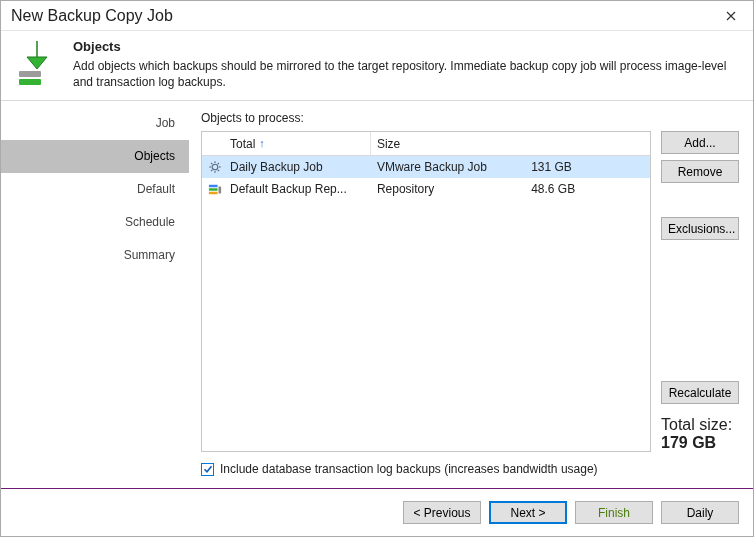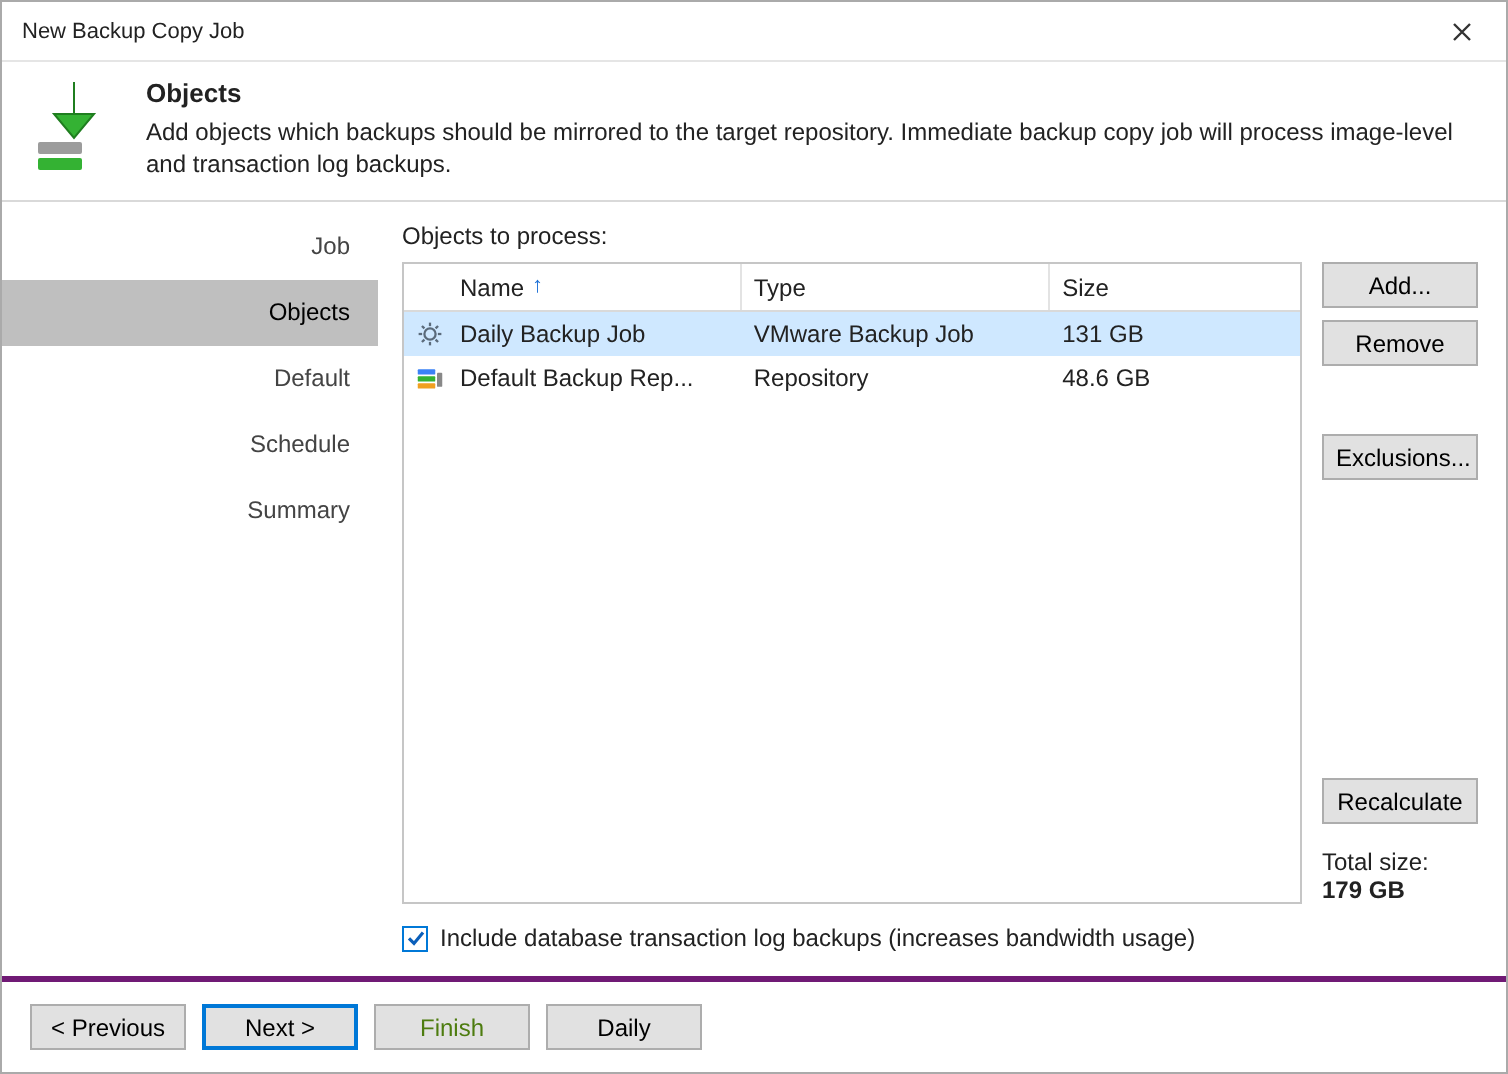--- a/index.html
+++ b/index.html
@@ -16,21 +16,21 @@
     overflow: hidden;
   }
 
   
   .titlebar {
     height: 30px;
     display: flex; align-items: center;
     padding: 0 0 0 10px;
     border-bottom: 1px solid #e5e5e5;
   }
-  .titlebar .title { flex: 1; font-size: 11px; }
+  .titlebar .title { flex: 1; font-size: 16px; }
   .titlebar .close {
     width: 45px; height: 30px;
     display:flex; align-items:center; justify-content:center;
     font-size: 14px; color:#333;
     cursor: default;
   }
 
   
   .header {
     display:flex; align-items:flex-start;
@@ -124,39 +124,39 @@
     height:23px;
     border:1px solid #adadad;
     background:#e1e1e1;
     font: inherit;
     padding: 0 6px;
     text-align:center;
     cursor: default;
   }
   .btn.primary { border-color:#0078d7; box-shadow: inset 0 0 0 1px #0078d7; }
   .btn:disabled { color:#4d7c0f; }
-  .total { margin-top:auto; padding-top:6px; font-size:12px; }
+  .total { margin-top:auto; padding-top:6px; font-size:16px; }
   .total .val { font-weight:700; }
 
   .chk-row {
     display:flex; align-items:center; gap:6px;
     padding: 10px 0 12px 0;
   }
   .chk {
     width:13px; height:13px;
     border:1px solid #0078d7;
     display:flex; align-items:center; justify-content:center;
     background:#fff;
     font-size:10px; line-height:1; color:#0a5fba;
   }
 
   .footer {
-    border-top:3px solid #701a75;
+    border-top:1px solid #701a75;
     height:48px;
-    display:flex; align-items:center; 
+    display:flex; align-items:center; justify-content:flex-end;
     gap:8px;
     padding: 0 14px;
   }
   .footer .btn { width:78px; }
 
   
   svg { display:block; }
 </style>
 </head>
 <body>
@@ -196,24 +196,23 @@
 
   <div class="main">
     <div class="main-label">Objects to process:</div>
 
     <div class="main-row">
 
       <div class="table-wrap">
         <div class="thead">
           <div class="th"></div>
           <div class="th">
-            <span>Name</span>
+            <span>Total</span>
             <span class="sort-arr">↑</span>
           </div>
-          <div class="th">Type</div>
           <div class="th">Size</div>
         </div>
         <div class="tbody">
           <div class="trow sel">
             <div class="td icon">
               <svg width="14" height="14" viewBox="0 0 16 16">
                   <circle cx="8" cy="8" r="3.2" fill="none" stroke="#5b6b7b" stroke-width="1.3"></circle>
                   <g stroke="#5b6b7b" stroke-width="1.3">
                     <line x1="8" y1="1.5" x2="8" y2="3.5"></line>
                     <line x1="8" y1="12.5" x2="8" y2="14.5"></line>

